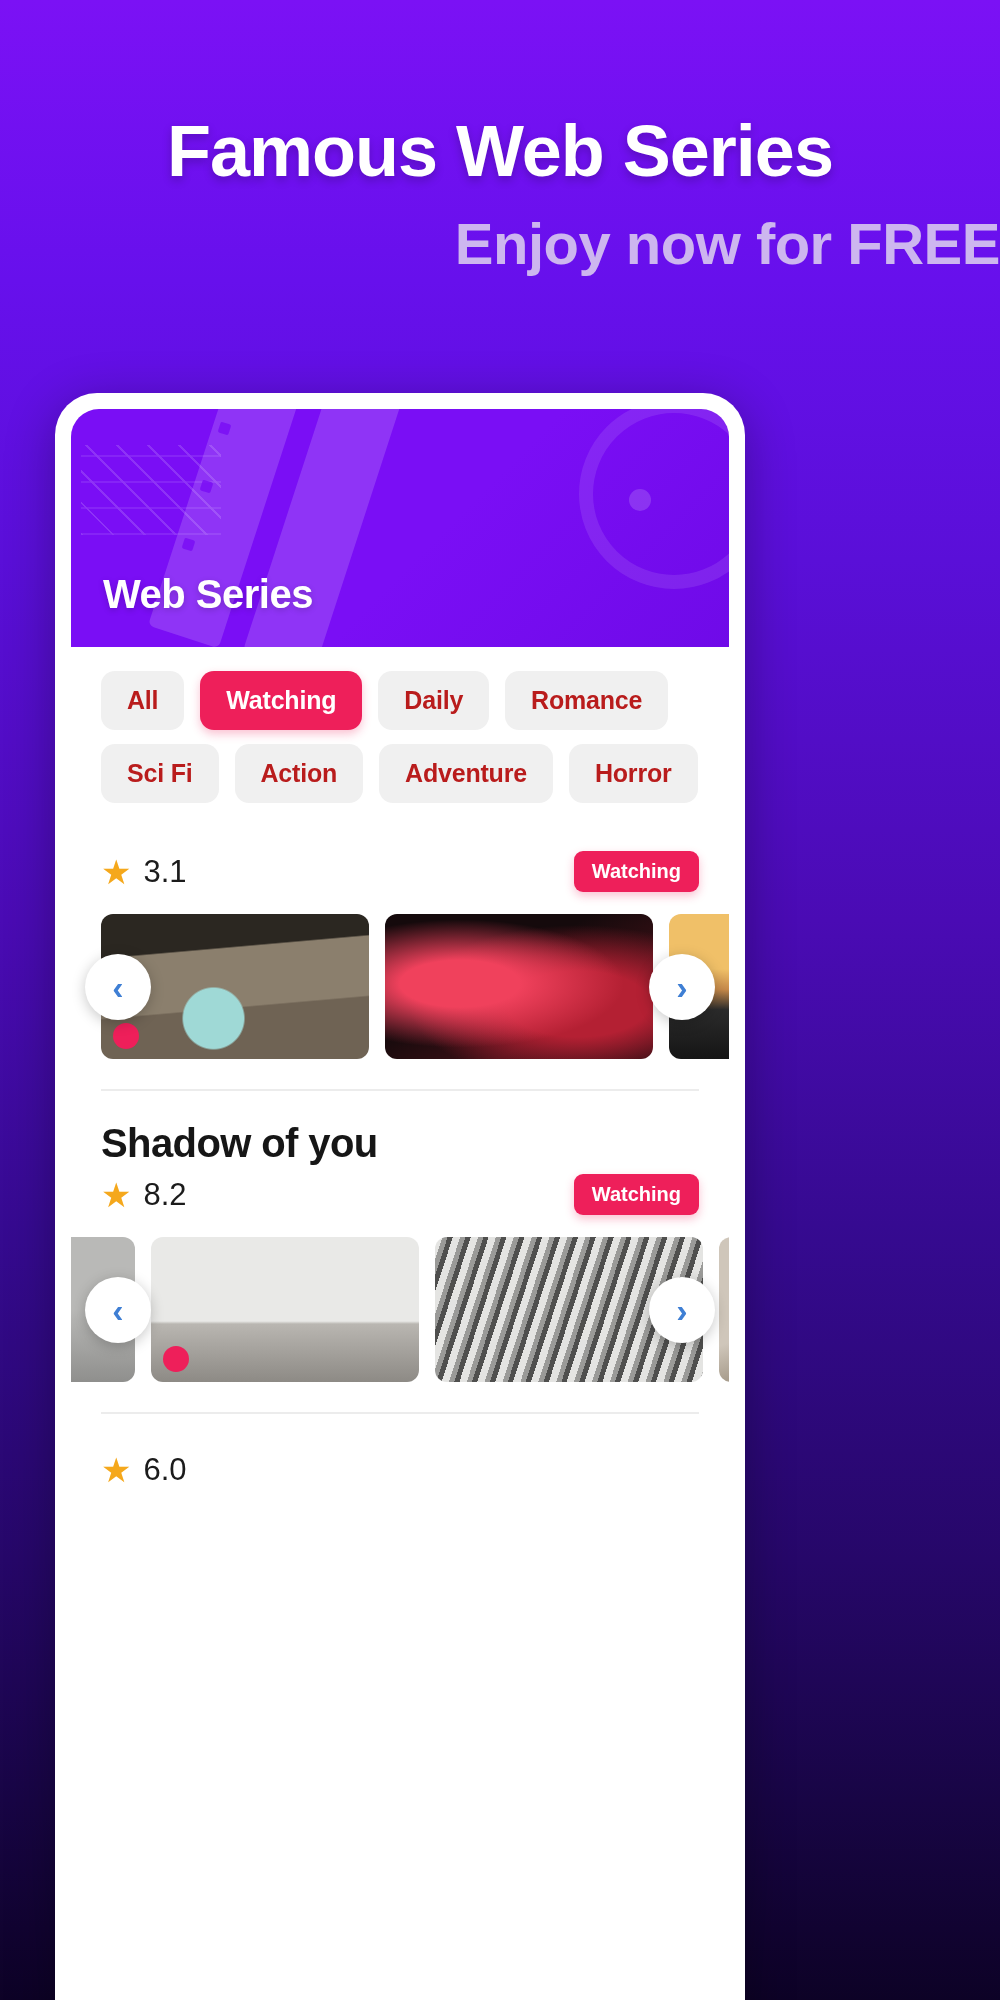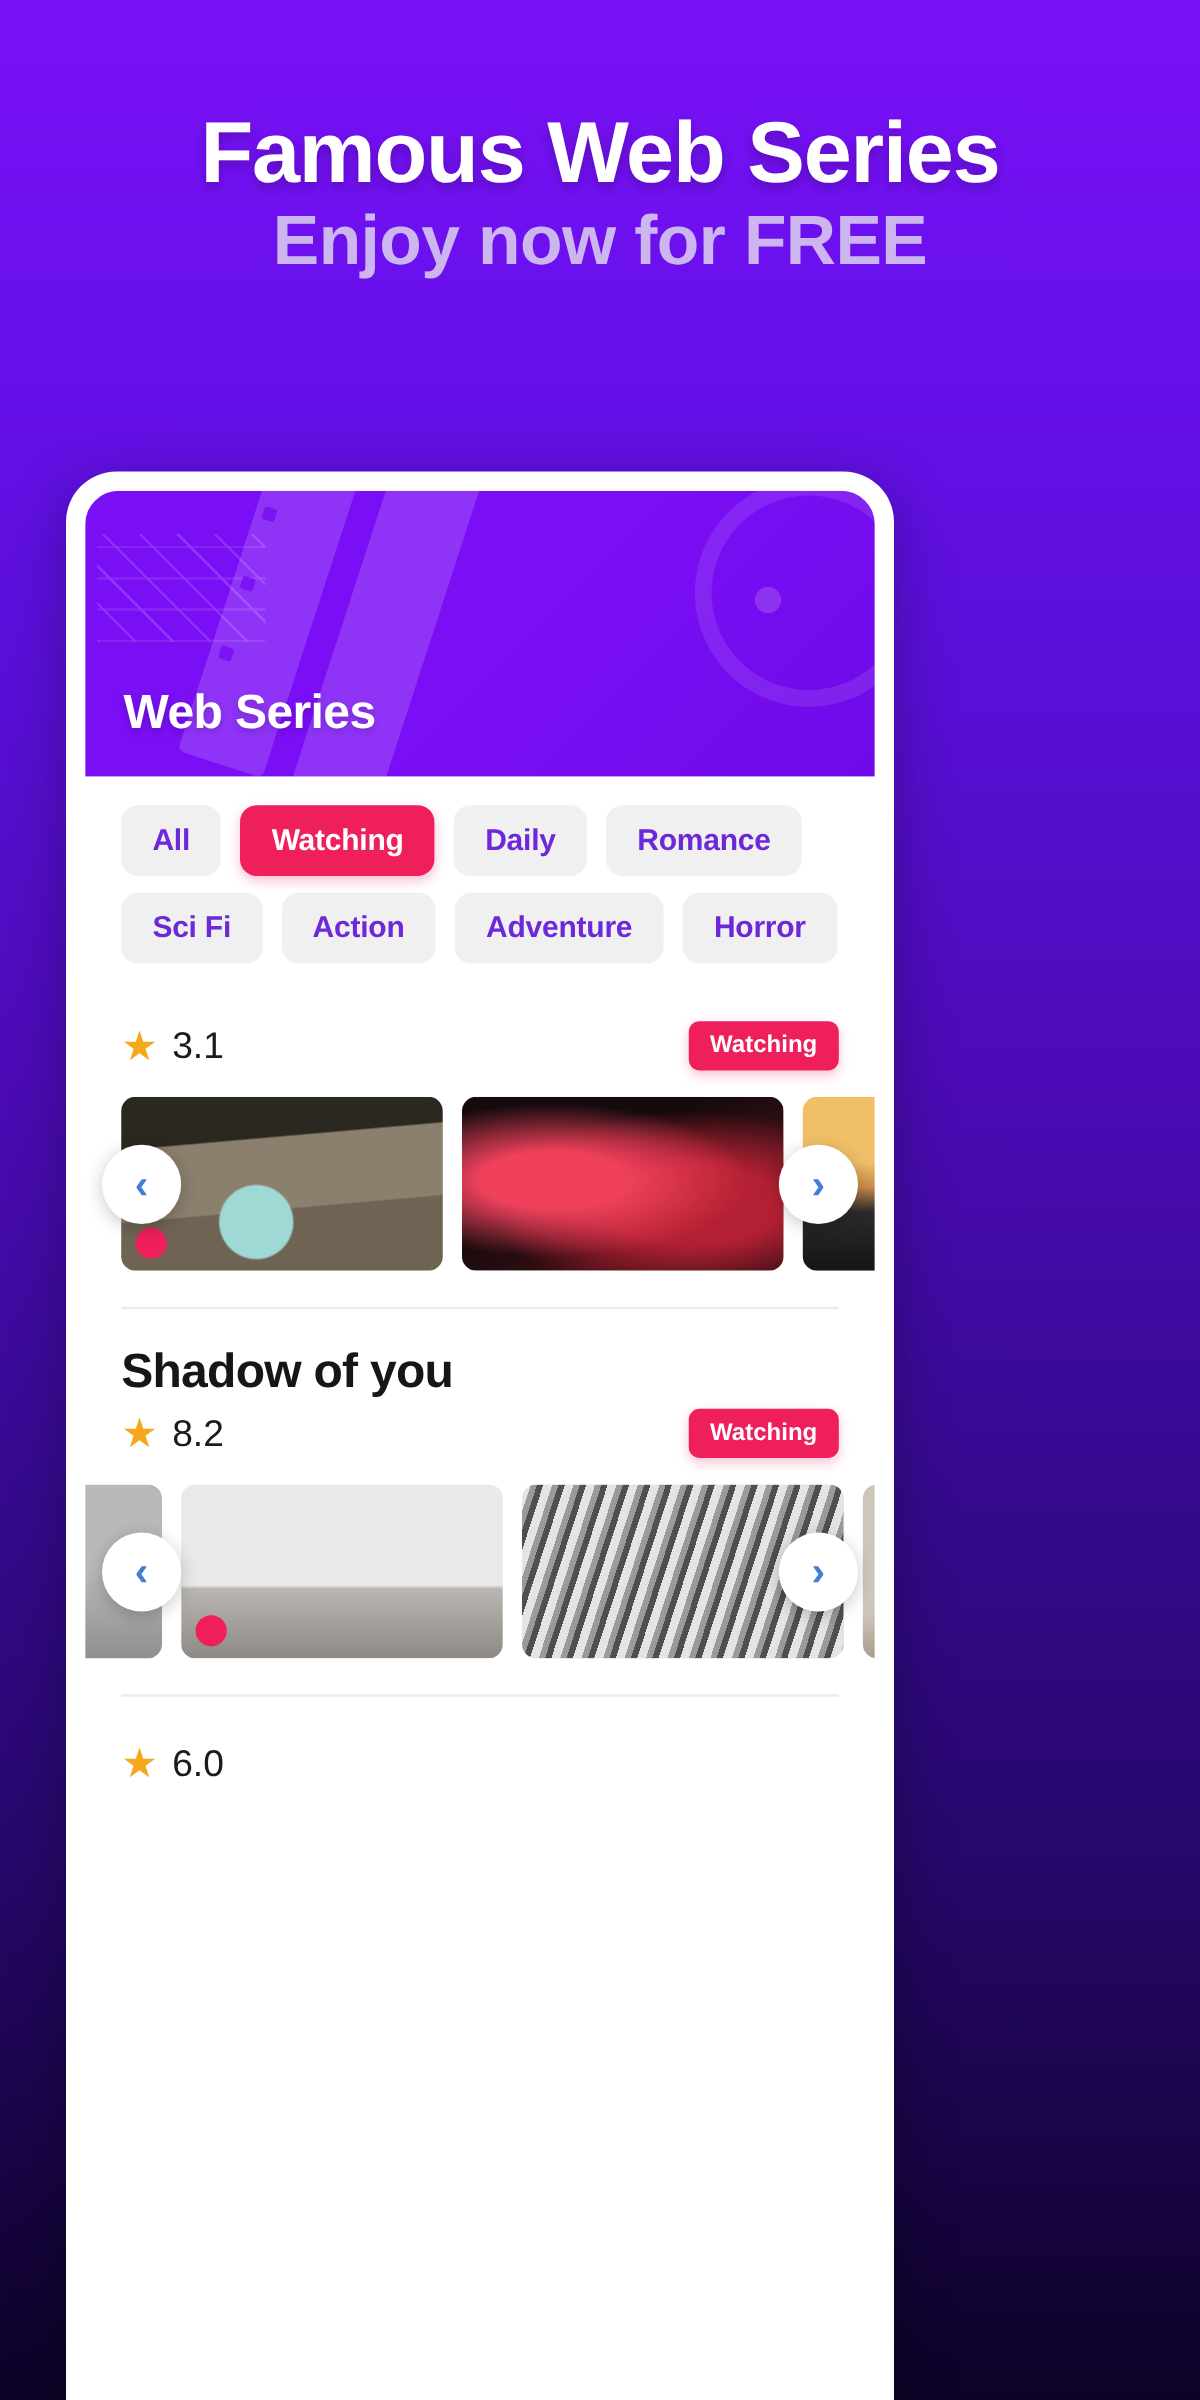--- a/index.html
+++ b/index.html
@@ -12,32 +12,32 @@
   }
 
   
   .promo-bg{
     position:absolute; inset:0;
     background:linear-gradient(180deg,#7b11f5 0%, #6710ec 14%, #5a0fd8 28%, #4a0bb4 46%, #350a8f 62%, #260769 78%, #180545 90%, #0d0226 100%);
   }
 
   .promo-head{
     position:absolute; top:0; left:0; width:1000px; height:400px;
-    text-align:center; padding-top:91px;
+    text-align:center; padding-top:114px;
   }
   .promo-title{
     font-size:72px; font-weight:bold; color:#ffffff;
     letter-spacing:-1px; line-height:1.05;
     text-shadow:0 4px 10px rgba(0,0,0,.22);
     font-stretch:condensed;
   }
   .promo-sub{
-    margin-top:4px;
+    margin-top:24px;
     font-size:58px; font-weight:bold; color:#cdb6ef;
-    line-height:1.05; letter-spacing:-0.5px;
+    line-height:1.05; letter-spacing:-0.5px;text-align:right;
   }
 
   
   .phone{
     position:absolute; left:55px; top:393px;
     width:690px; height:1650px;
     background:#ffffff;
     border-radius:42px 42px 0 0;
     padding:16px 16px 0 16px;
     box-shadow:0 10px 50px rgba(0,0,0,.3);
@@ -88,21 +88,21 @@
     letter-spacing:-0.5px;
     text-shadow:0 2px 6px rgba(0,0,0,.18);
   }
 
   
   .chips{
     padding:24px 30px 10px 30px;
     display:flex; flex-wrap:wrap; gap:14px 16px;
   }
   .chip{
-    background:#f0f0f0; color:#6d28d9;
+    background:#f0f0f0; color:#b91c1c;
     border-radius:14px;
     padding:15px 26px;
     font-size:25px; font-weight:bold;
     white-space:nowrap;
     letter-spacing:-0.2px;
   }
   .chip.active{
     background:#ee1f5a; color:#ffffff;
     box-shadow:0 4px 10px rgba(238,31,90,.28);
   }

